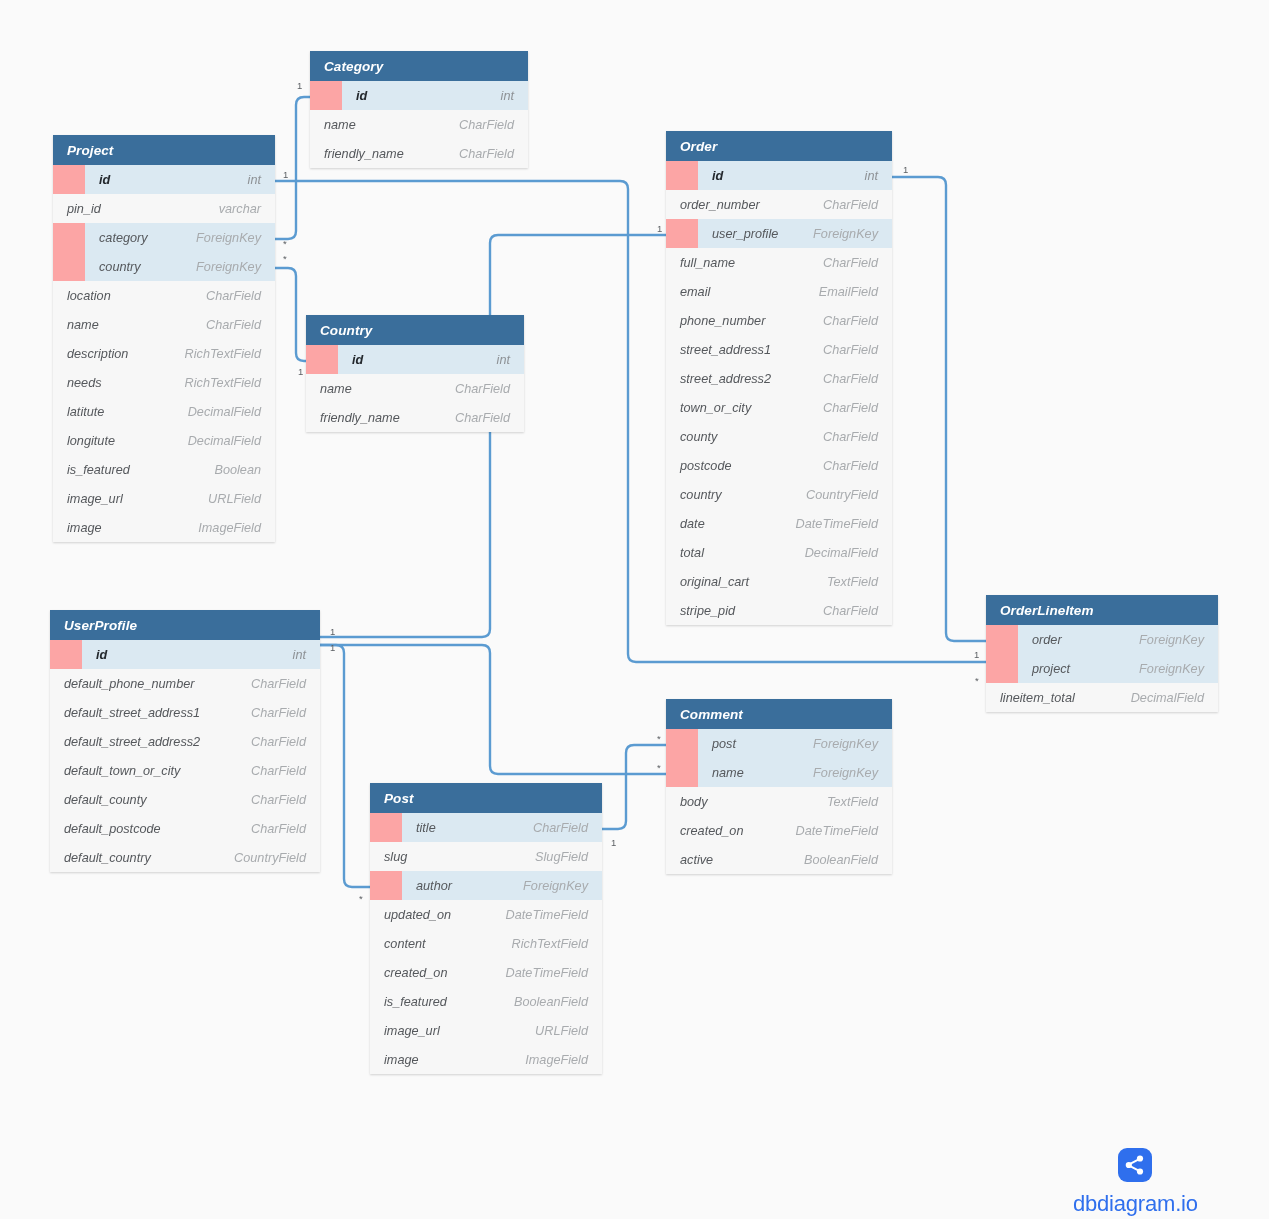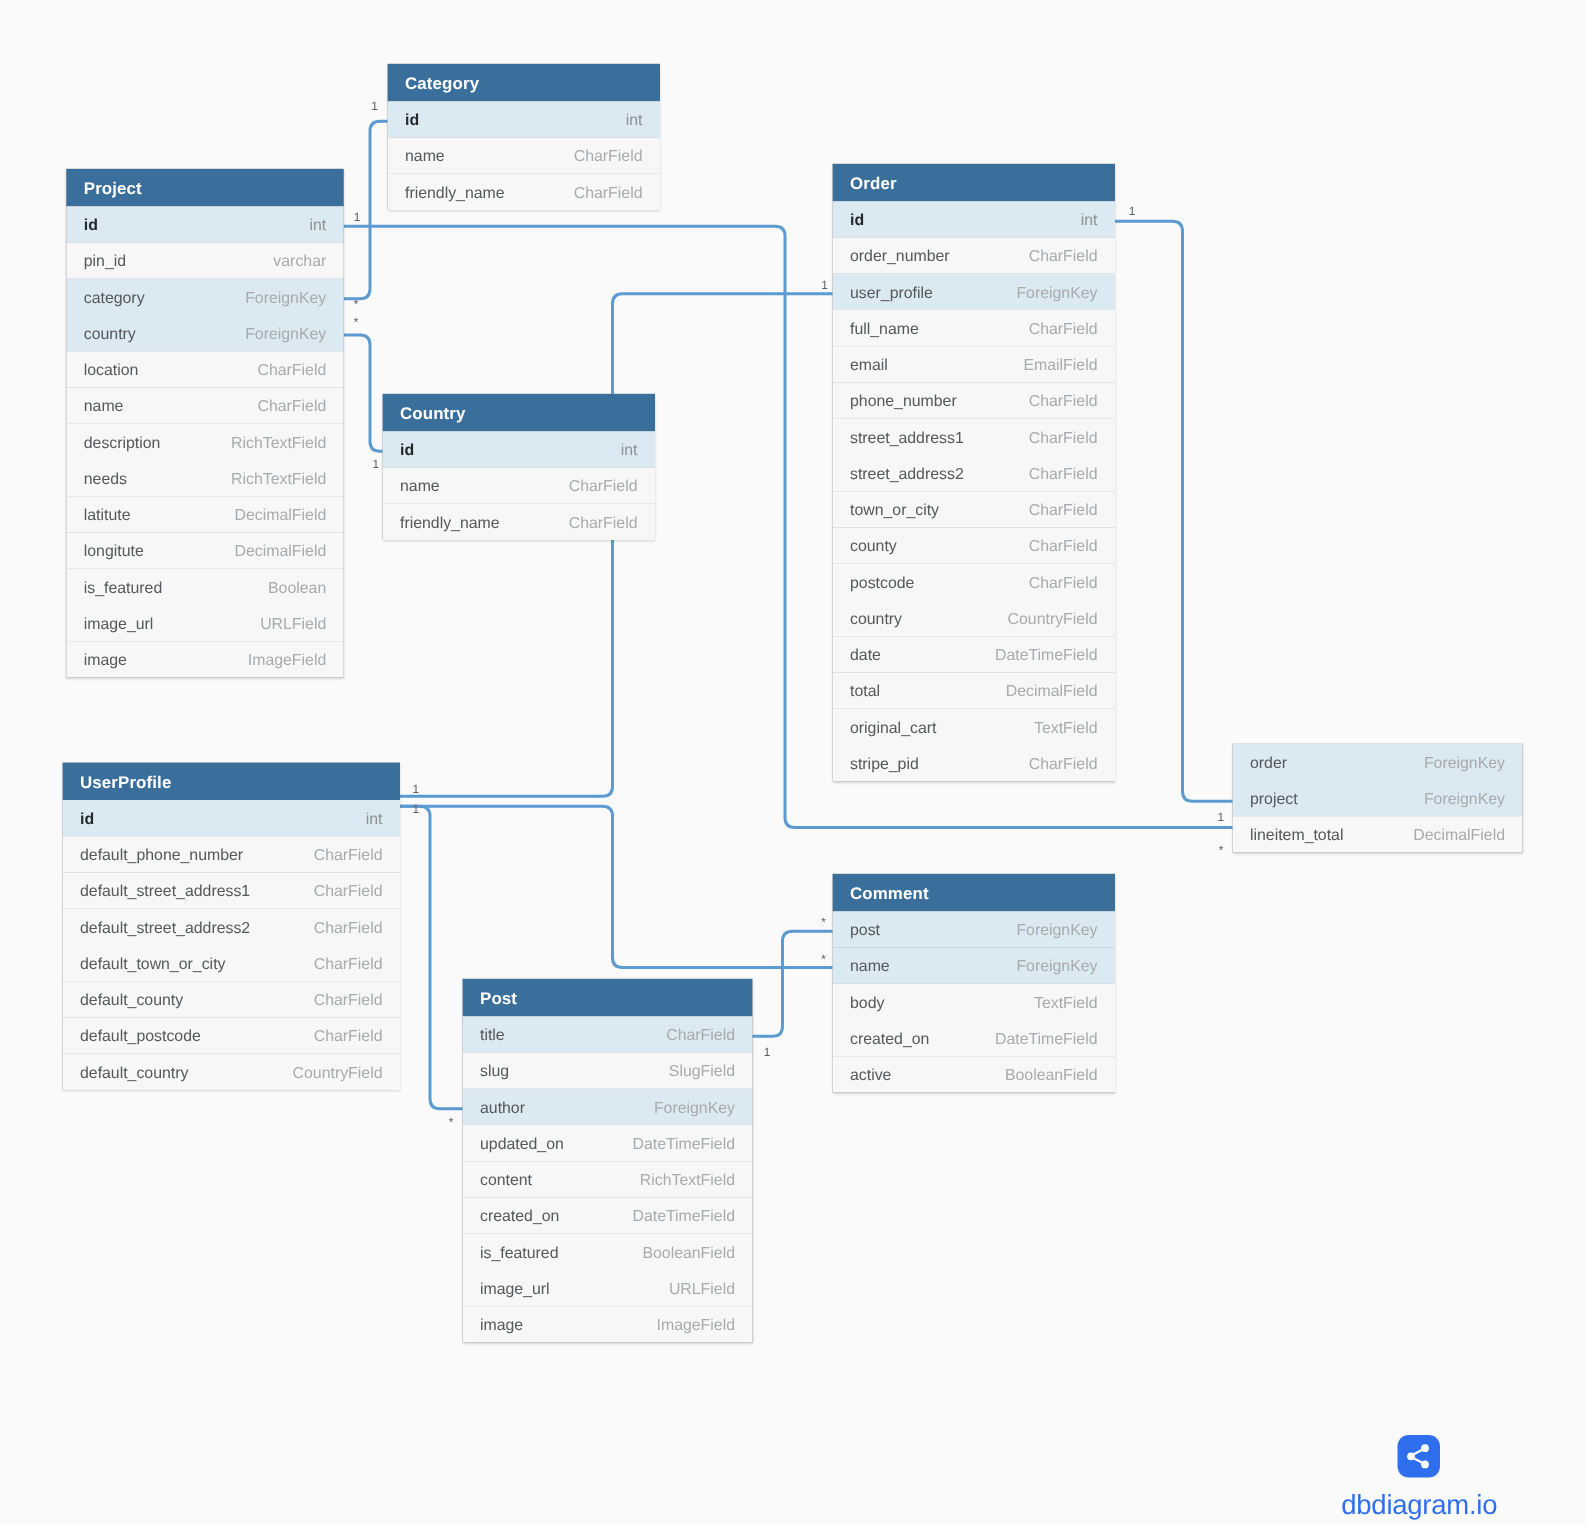--- a/index.html
+++ b/index.html
@@ -9,23 +9,24 @@
     background:#fafafa;
     font-family:"Liberation Sans", sans-serif;
     overflow:hidden;
     position:relative;
   }
   #canvas{position:absolute;left:0;top:0;width:1269px;height:1219px;}
   #edges{position:absolute;left:0;top:0;width:1269px;height:1219px;pointer-events:none;}
 
   .table{
     position:absolute;
-    background:#a3a3a3;
+    background:#fca5a5;
     box-shadow:0 1px 2px rgba(0,0,0,.16);
     overflow:hidden;
+    font-style:italic;
   }
   .tbl-header{
     height:30px;
     background:#3a6e9b;
     color:#ffffff;
     font-size:13.5px;
     font-weight:bold;
     display:flex;
     align-items:center;
     padding:0 14px;
@@ -33,21 +34,21 @@
   }
   .row{
     height:29px;
     display:flex;
     align-items:center;
     justify-content:space-between;
     padding:0 14px;
     font-size:12.7px;
     background:#f7f7f7;
   }
-  .row.hl{background:#dbe9f2;}
+  .row.hl{background:#dbe9f2;margin-left:32px;}
   .row .fname{color:#55585c;}
   .row.pk .fname{color:#24292e;font-weight:bold;}
   .row .ftype{color:#a8abae;}
   .row.pk .ftype{color:#8e9296;}
 
   .card{
     position:absolute;
     font-size:9.5px;
     color:#5b5f63;
     font-family:"Liberation Sans", sans-serif;
@@ -268,20 +269,21 @@
         <div class="row">
           <span class="fname">default_postcode</span>
           <span class="ftype">CharField</span>
         </div>
         <div class="row">
           <span class="fname">default_country</span>
           <span class="ftype">CountryField</span>
         </div>
       </div>
       <div class="table" style="left: 986px; top: 595px; width: 232px;">
+        <div class="tbl-header">OrderLineItem</div>
         <div class="row hl">
           <span class="fname">order</span>
           <span class="ftype">ForeignKey</span>
         </div>
         <div class="row hl">
           <span class="fname">project</span>
           <span class="ftype">ForeignKey</span>
         </div>
         <div class="row">
           <span class="fname">lineitem_total</span>

